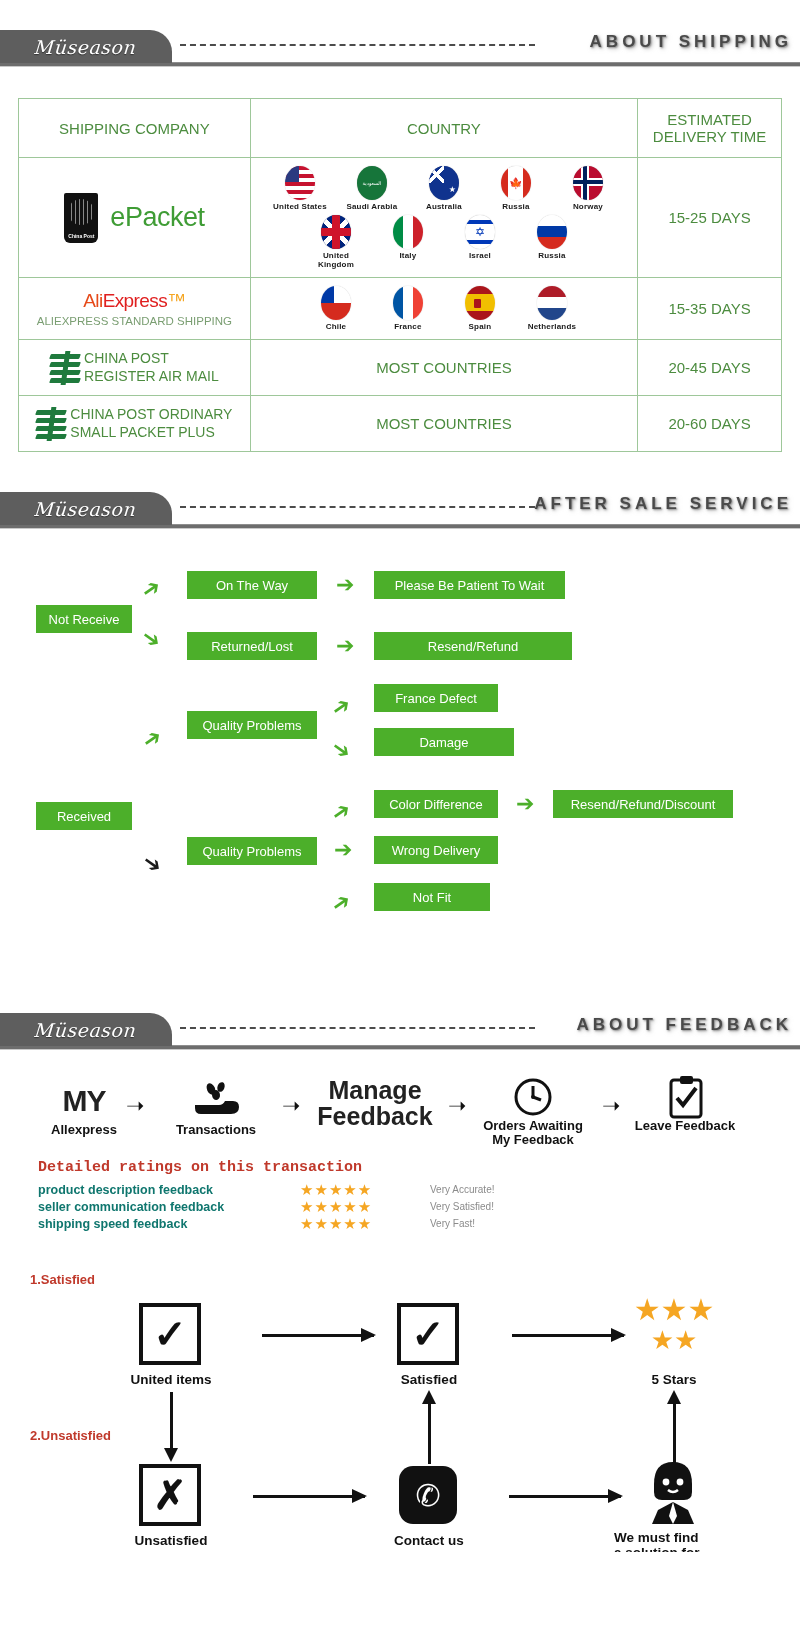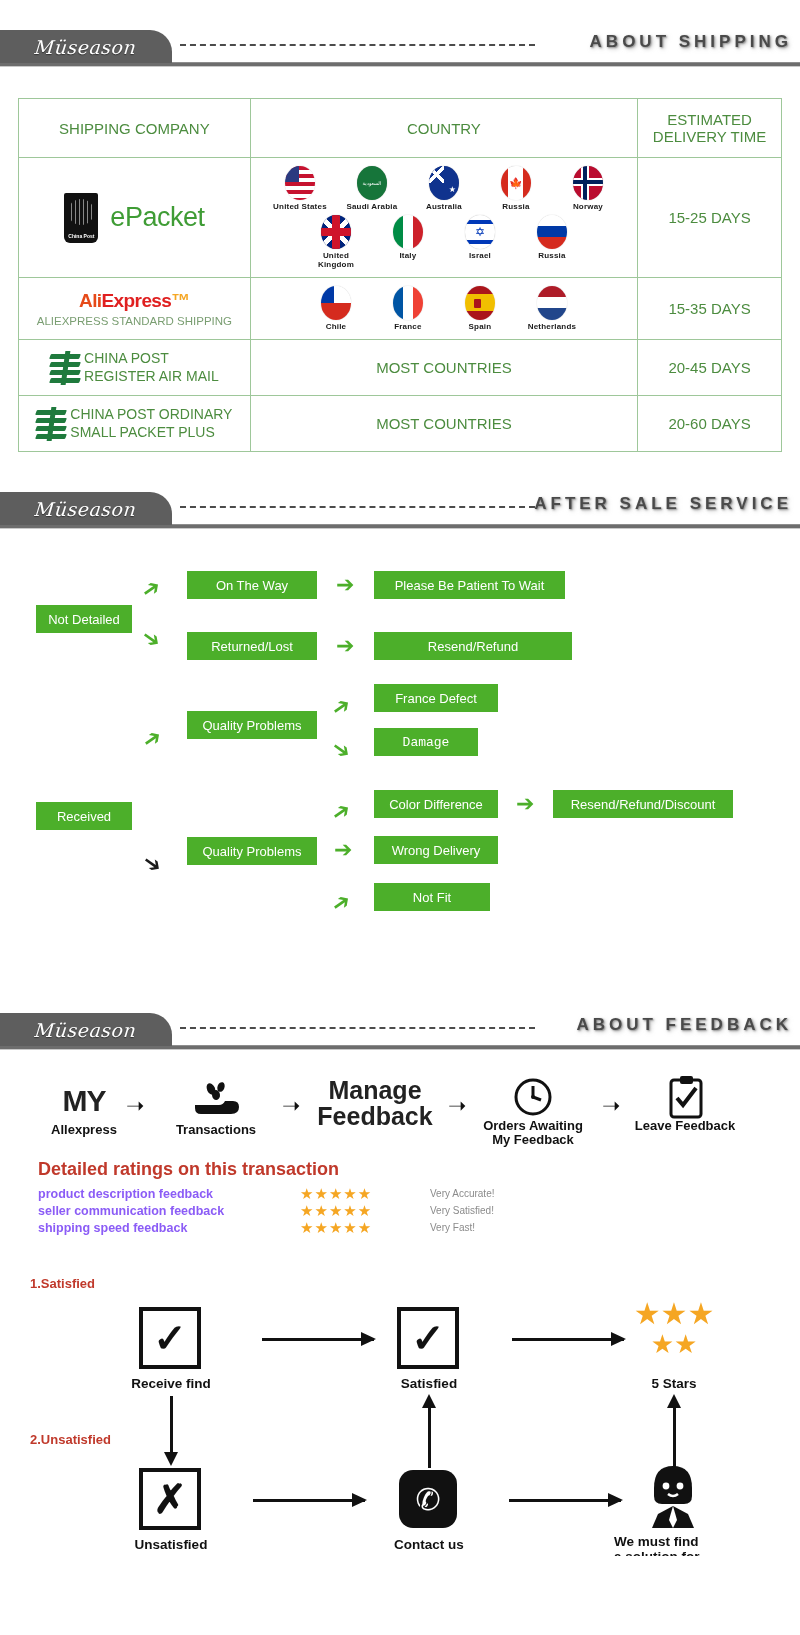--- a/index.html
+++ b/index.html
@@ -128,21 +128,21 @@
   .epacket-box { width:34px; height:50px; background:#111; position:relative; border-radius:2px 2px 6px 6px; }
   .epacket-box::before { content:""; position:absolute; left:4px; top:6px; width:26px; height:26px;
     border-radius:50%; background:
       repeating-linear-gradient(90deg,#111 0 3px,#888 3px 4px),
       radial-gradient(circle,#999 0 100%); }
   .epacket-box::after { content:"China Post"; position:absolute; left:0; right:0; bottom:4px;
     color:#fff; font-size:5px; text-align:center; font-weight:bold; }
   .epacket-name { font-size:27px; color:#3f9c35; letter-spacing:-.5px; }
 
   .ali-cell { padding:10px 6px; }
-  .ali-logo { font-size:19px; font-weight:bold; letter-spacing:-.6px; }
+  .ali-logo { font-size:19px; font-weight:normal; letter-spacing:-.6px; }
   .ali-logo .ali-a { color:#e64a19; }
   .ali-logo .ali-li { color:#f5a623; }
   .ali-logo .ali-e { color:#e02020; }
   .ali-sub { font-size:11.5px; color:#7a9e72; margin-top:3px; }
 
   .cp-cell { display:flex; align-items:center; justify-content:center; padding:10px 4px; }
   .cp-mark { width:34px; height:34px; position:relative; flex:none; }
   .cp-mark span { position:absolute; left:0; height:5px; width:30px; background:#1f7a3d;
     transform: skewX(-20deg); border-radius:1px; }
   .cp-mark span:nth-child(1){ top:3px; } .cp-mark span:nth-child(2){ top:11px; }
@@ -168,24 +168,24 @@
   .fb-steps { position: relative; width: 800px; height: 78px; margin-top: 18px; }
   .fb-step { position: absolute; text-align: center; }
   .fb-step .fb-icon { height: 44px; display:flex; align-items:center; justify-content:center; }
   .fb-step .fb-label { font-size: 13px; font-weight: bold; line-height: 1.1; color:#111; }
   .fb-arrow { position:absolute; font-size:22px; color:#111; }
   .my-big { font-size: 30px; font-weight: bold; letter-spacing:-1px; line-height:.95; }
   .manage-big { font-size: 25px; font-weight: bold; line-height:1.05; }
 
   .fb-review { position: relative; width: 800px; margin-top: 6px; padding-left: 38px; }
   .rv-line1 { color:#c0392b; font-size:12.5px; font-weight:bold; text-decoration: underline; }
-  .rv-line2 { color:#c0392b; font-size:18px; font-weight:bold; margin-top:3px; }
+  .rv-line2 { color:#c0392b; font-size:15px; font-weight:bold; margin-top:3px;font-family:Liberation Mono, monospace; }
   .rv-rows { margin-top: 5px; }
   .rv-row { display:flex; align-items:center; height:17px; }
-  .rv-name { width:262px; font-size:12.5px; font-weight:bold; color:#8b5cf6; }
+  .rv-name { width:262px; font-size:12.5px; font-weight:bold; color:#0f766e; }
   .rv-stars { color:#f5a623; font-size:15px; letter-spacing:1px; width:130px; }
   .rv-cmt { font-size:10px; color:#8b8b8b; }
 
   
   .sat { position: relative; width: 776px; height: 300px; margin-top: 20px; }
   .sat-label { position:absolute; color:#c0392b; font-size:13px; font-weight:bold; }
   .chk {
     position:absolute; width:62px; height:62px;
     border:4px solid #111; display:flex; align-items:center; justify-content:center;
     font-size:40px; line-height:1; color:#111; font-weight:bold;
@@ -350,41 +350,41 @@
     <div class="banner-bar"></div>
     <div class="banner-tab">
       <span class="banner-logo">Müseason</span>
     </div>
     <div class="banner-dashes"></div>
     <div class="banner-title">AFTER SALE SERVICE</div>
   </div>
 
   <div class="flow">
 
-    <div class="fbox" style="left:36px; top:69px; width:96px;">Not Detailed</div>
+    <div class="fbox" style="left:36px; top:69px; width:96px;">Not Receive</div>
     <div class="arr arr-up" style="left:142px; top:42px;">➔</div>
     <div class="arr arr-down" style="left:142px; top:92px;">➔</div>
 
     <div class="fbox" style="left:187px; top:35px; width:130px;">On The Way</div>
     <div class="arr" style="left:336px; top:38px;">➔</div>
     <div class="fbox" style="left:374px; top:35px; width:191px;">Please Be Patient To Wait</div>
 
     <div class="fbox" style="left:187px; top:96px; width:130px;">Returned/Lost</div>
     <div class="arr" style="left:336px; top:99px;">➔</div>
     <div class="fbox" style="left:374px; top:96px; width:198px;">Resend/Refund</div>
 
     <div class="fbox" style="left:36px; top:266px; width:96px;">Received</div>
     <div class="arr arr-up" style="left:143px; top:192px;">➔</div>
     <div class="arr arr-down arr-dark" style="left:143px; top:317px;">➔</div>
 
     <div class="fbox" style="left:187px; top:175px; width:130px;">Quality Problems</div>
     <div class="arr arr-up" style="left:332px; top:160px;">➔</div>
     <div class="arr arr-down" style="left:332px; top:203px;">➔</div>
     <div class="fbox" style="left:374px; top:148px; width:124px;">France Defect</div>
-    <div class="fbox" style="left:374px; top:192px; width:104px;font-family:Liberation Mono, monospace;">Damage</div>
+    <div class="fbox" style="left:374px; top:192px; width:140px;">Damage</div>
 
     <div class="arr arr-up" style="left:332px; top:265px;">➔</div>
     <div class="fbox" style="left:374px; top:254px; width:124px;">Color Difference</div>
     <div class="arr" style="left:516px; top:257px;">➔</div>
     <div class="fbox" style="left:553px; top:254px; width:180px;">Resend/Refund/Discount</div>
 
     <div class="fbox" style="left:187px; top:301px; width:130px;">Quality Problems</div>
     <div class="arr" style="left:334px; top:303px;">➔</div>
     <div class="fbox" style="left:374px; top:300px; width:124px;">Wrong Delivery</div>
 
@@ -470,21 +470,21 @@
         <div class="rv-cmt">Very Fast!</div>
       </div>
     </div>
   </div>
 
   <div class="sat">
     <div class="sat-label" style="left:30px; top:20px;">1.Satisfied</div>
     <div class="sat-label" style="left:30px; top:176px;">2.Unsatisfied</div>
 
     <div class="chk" style="left:139px; top:51px;">✓</div>
-    <div class="cap" style="left:109px; top:120px; width:124px;">Receive find</div>
+    <div class="cap" style="left:109px; top:120px; width:124px;">United items</div>
 
     <div class="h-arrow" style="left:262px; top:82px; width:112px;"></div>
 
     <div class="chk" style="left:397px; top:51px;">✓</div>
     <div class="cap" style="left:368px; top:120px; width:122px;">Satisfied</div>
 
     <div class="h-arrow" style="left:512px; top:82px; width:112px;"></div>
 
     <div class="stars5" style="left:614px; top:44px;">★★★<br><span style="font-size:26px;">★★</span></div>
     <div class="cap" style="left:614px; top:120px; width:120px;">5 Stars</div>

